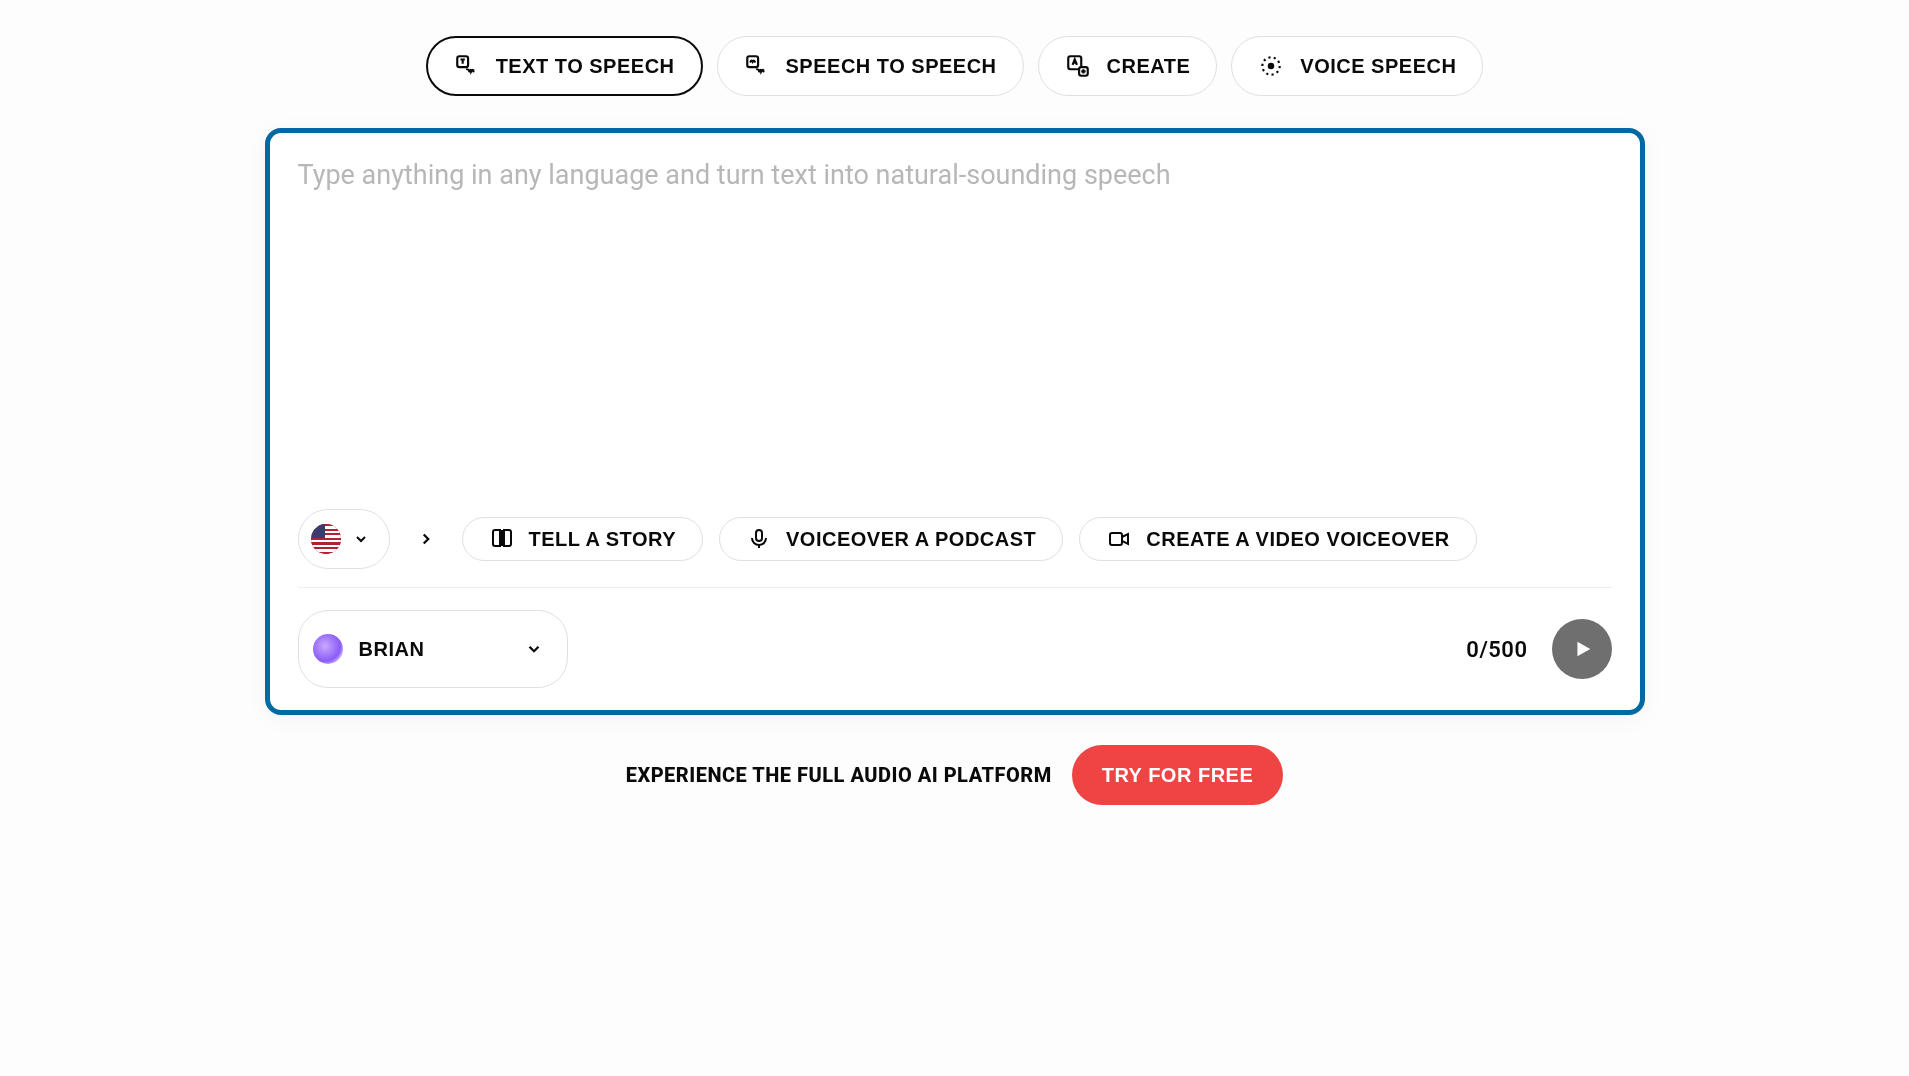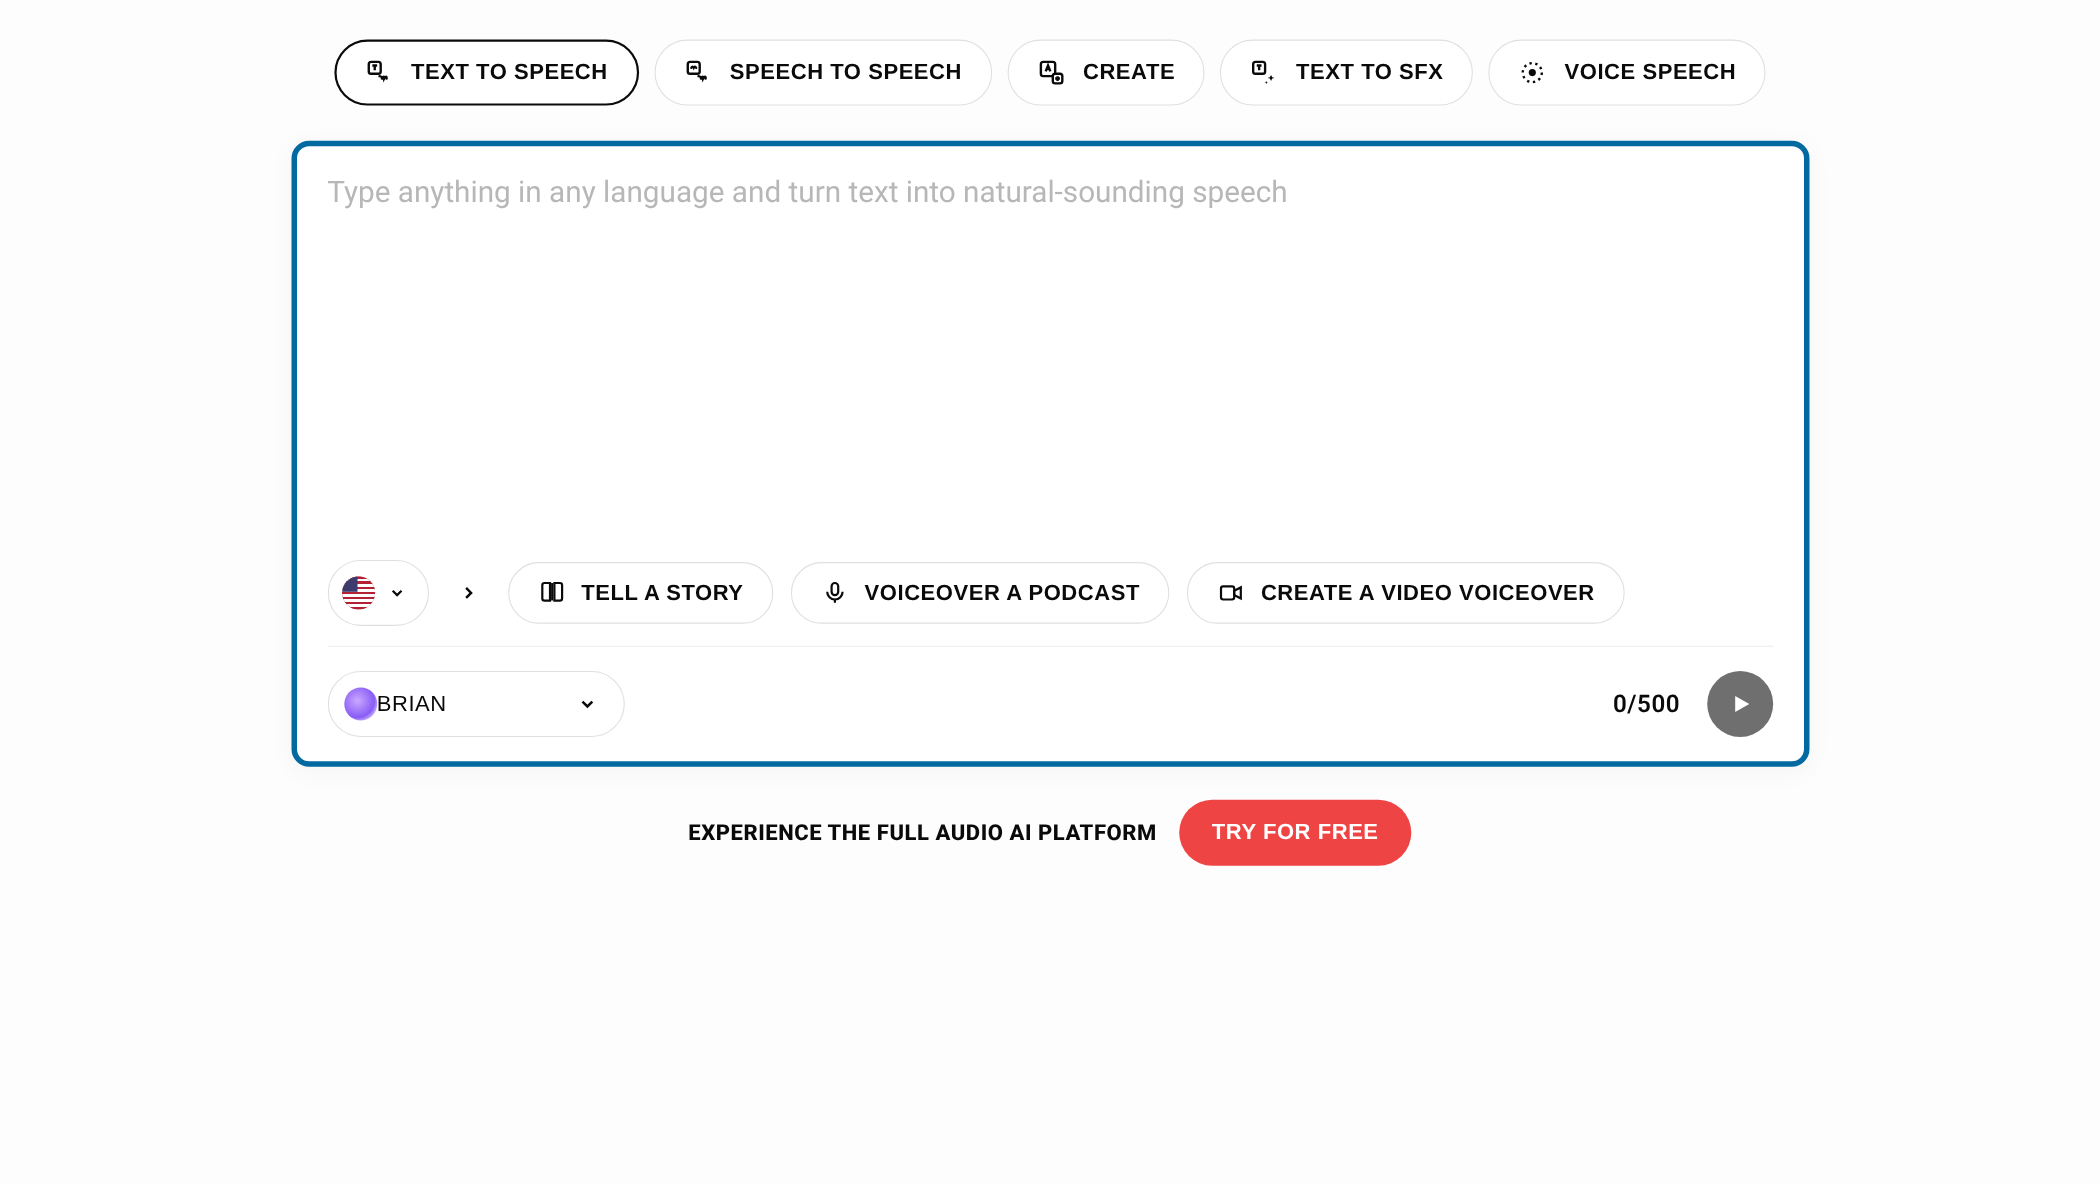--- a/index.html
+++ b/index.html
@@ -114,42 +114,42 @@
   }
   .chevron-right-btn {
     width: 40px; height:40px; display:flex; align-items:center; justify-content:center;
     background:transparent; border:none; cursor:pointer;
   }
   .sugg-btn {
     display: flex;
     align-items: center;
     gap: 14px;
     padding: 0 26px;
-    height: 56px;
+    height: 44px;
     border-radius: 30px;
     border: 1.5px solid #e0e0e0;
     background: #fff;
     cursor: pointer;
     font-weight: 800;
     font-size: 20px;
     letter-spacing: 0.5px;
     color: #0a0a0a;
   }
   .divider {
     height:1px; background:#eee; margin: 0 28px;
   }
   .bottom-row {
     display:flex; align-items:center; justify-content:space-between;
     padding: 22px 28px;
   }
   .voice-btn {
-    display:flex; align-items:center; gap:0;
-    height:60px; padding: 0 24px 0 14px;
+    display:flex; align-items:center; gap:16px;
+    height:78px; padding: 0 24px 0 14px;
     border-radius:30px; border:1.5px solid #e0e0e0; background:#fff;
-    cursor:pointer; font-weight:400; font-size:20px; letter-spacing:0.5px; color:#0a0a0a;
+    cursor:pointer; font-weight:700; font-size:20px; letter-spacing:0.5px; color:#0a0a0a;
     min-width: 270px; justify-content:flex-start;
   }
   .avatar {
     width:30px; height:30px; border-radius:50%;
     background: radial-gradient(circle at 40% 40%, #c9a8ff, #8a5cf6 60%, #fff 90%);
   }
   .voice-btn .spacer { flex:1; }
   .right-group { display:flex; align-items:center; gap:24px; }
   .count { font-size:22px; font-weight:600; color:#0a0a0a; letter-spacing:0.5px;}
   .play-btn {
@@ -200,31 +200,20 @@
     <button class="tab-btn">
       <span class="tab-icon">
         <svg width="26" height="26" viewBox="0 0 24 24" fill="none" stroke="#0a0a0a" stroke-width="2">
           <rect x="3" y="3" width="12" height="12" rx="2"></rect>
           <path d="M7 11 l2 -5 l2 5 M7.7 9 h2.6"></path>
           <rect x="13" y="13" width="8" height="8" rx="2" fill="#fff"></rect>
           <path d="M15 17 h4 M17 15 v4"></path>
         </svg>
       </span>
       <span>CREATE</span>
-    </button>
-    <button class="tab-btn">
-      <span class="tab-icon">
-        <svg width="26" height="26" viewBox="0 0 24 24" fill="none" stroke="#0a0a0a" stroke-width="2">
-          <rect x="3" y="3" width="10" height="10" rx="2"></rect>
-          <path d="M6 6 h4 M8 6 v4"></path>
-          <path d="M18 14 l1 2 l2 0.5 l-2 0.5 l-1 2 l-1 -2 l-2 -0.5 l2 -0.5 z" fill="#0a0a0a" stroke="none"></path>
-          <path d="M14 19 l0.5 1 l1 0.3 l-1 0.3 l-0.5 1 l-0.5 -1 l-1 -0.3 l1 -0.3 z" fill="#0a0a0a" stroke="none"></path>
-        </svg>
-      </span>
-      <span>TEXT TO SFX</span>
     </button>
     <button class="tab-btn">
       <span class="tab-icon">
         <svg width="26" height="26" viewBox="0 0 24 24" fill="none" stroke="#0a0a0a" stroke-width="2">
           <circle cx="12" cy="12" r="3" fill="#0a0a0a" stroke="none"></circle>
           <circle cx="12" cy="12" r="8" stroke-dasharray="2 3"></circle>
         </svg>
       </span>
       <span>VOICE SPEECH</span>
     </button>

